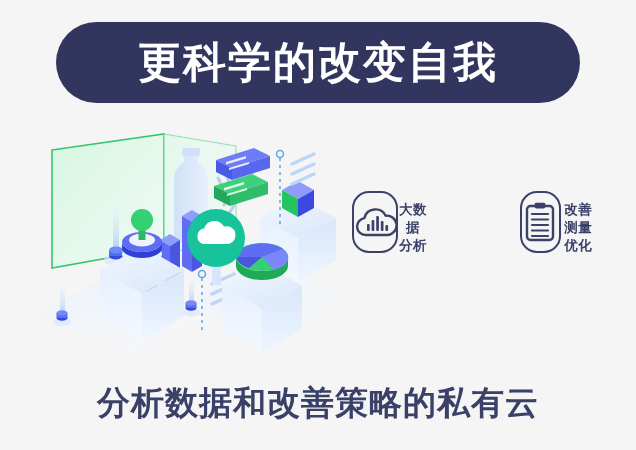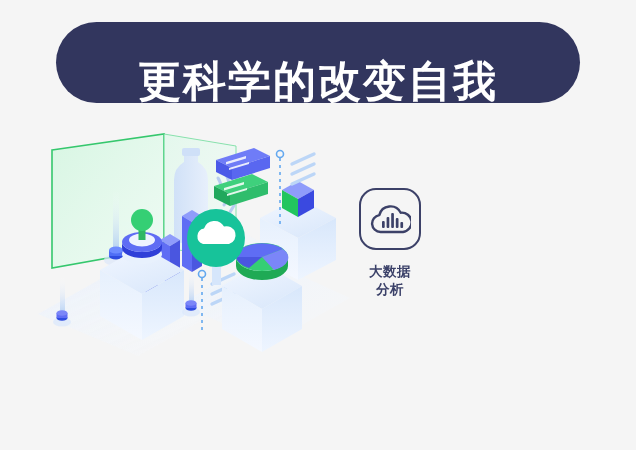--- a/index.html
+++ b/index.html
@@ -25,21 +25,21 @@
   
   .banner {
     position: absolute;
     left: 56px;
     top: 22px;
     width: 524px;
     height: 81px;
     background: #32365e;
     border-radius: 41px;
     display: flex;
-    align-items: flex-end;
+    align-items: center;
     justify-content: center;
   }
   .banner-title {
     color: #ffffff;
     font-size: 43px;
     font-weight: bold;
     letter-spacing: 2px;
     line-height: 1;
     white-space: nowrap;
   }
@@ -61,21 +61,20 @@
     top: 188px;
     width: 244px;
     height: 132px;
     display: flex;
     justify-content: space-between;
     align-items: flex-start;
   }
   .feature {
     width: 76px;
     display: flex;
-    flex-direction: column;
     align-items: center;
   }
   .feature-icon {
     width: 62px;
     height: 62px;
     border: 2.5px solid #3c4168;
     border-radius: 17px;
     display: flex;
     align-items: center;
     justify-content: center;
@@ -309,18 +308,38 @@
             <rect x="31.4" y="20" width="2.7" height="6" rx="1"></rect>
           </g>
         </svg>
       </div>
       <div class="feature-label">
         <span>大数据</span>
         <span class="l2">分析</span>
       </div>
     </div>
 
+    <div class="feature">
+      <div class="feature-icon">
+        <svg width="34" height="40" viewBox="0 0 34 40">
+          <rect x="4" y="4" width="26" height="34" rx="3.5" fill="none" stroke="#3c4168" stroke-width="2.4"></rect>
+          <rect x="11.5" y="0.8" width="11" height="5.6" rx="1.8" fill="#3c4168"></rect>
+          <g stroke="#3c4168" stroke-width="2.2" stroke-linecap="round">
+            <line x1="9" y1="12" x2="25" y2="12"></line>
+            <line x1="9" y1="17.5" x2="25" y2="17.5"></line>
+            <line x1="9" y1="23" x2="25" y2="23"></line>
+            <line x1="9" y1="28.5" x2="25" y2="28.5"></line>
+            <line x1="9" y1="34" x2="25" y2="34"></line>
+          </g>
+        </svg>
+      </div>
+      <div class="feature-label">
+        <span>改善测量</span>
+        <span class="l2">优化</span>
+      </div>
+    </div>
 
 
   </div>
 
+  <div class="tagline">分析数据和改善策略的私有云</div>
 
 </div>
 
 </body></html>

